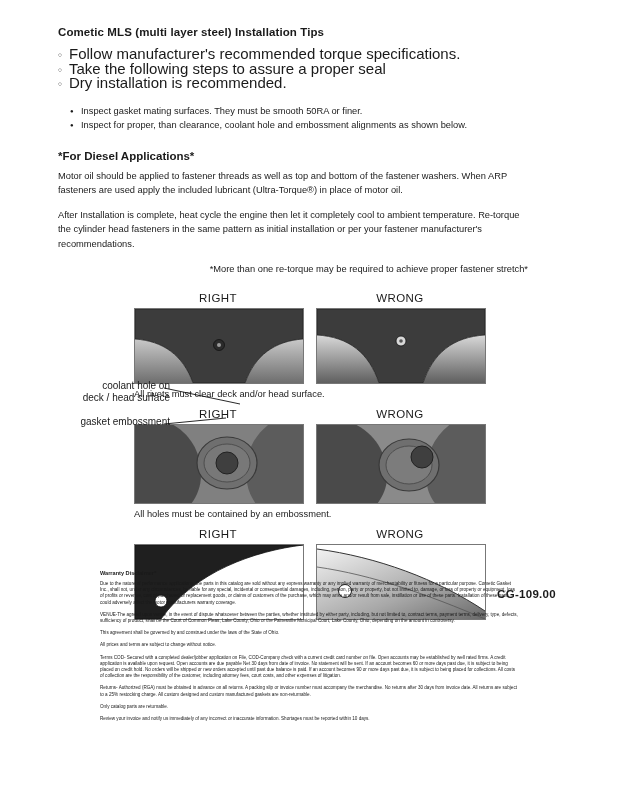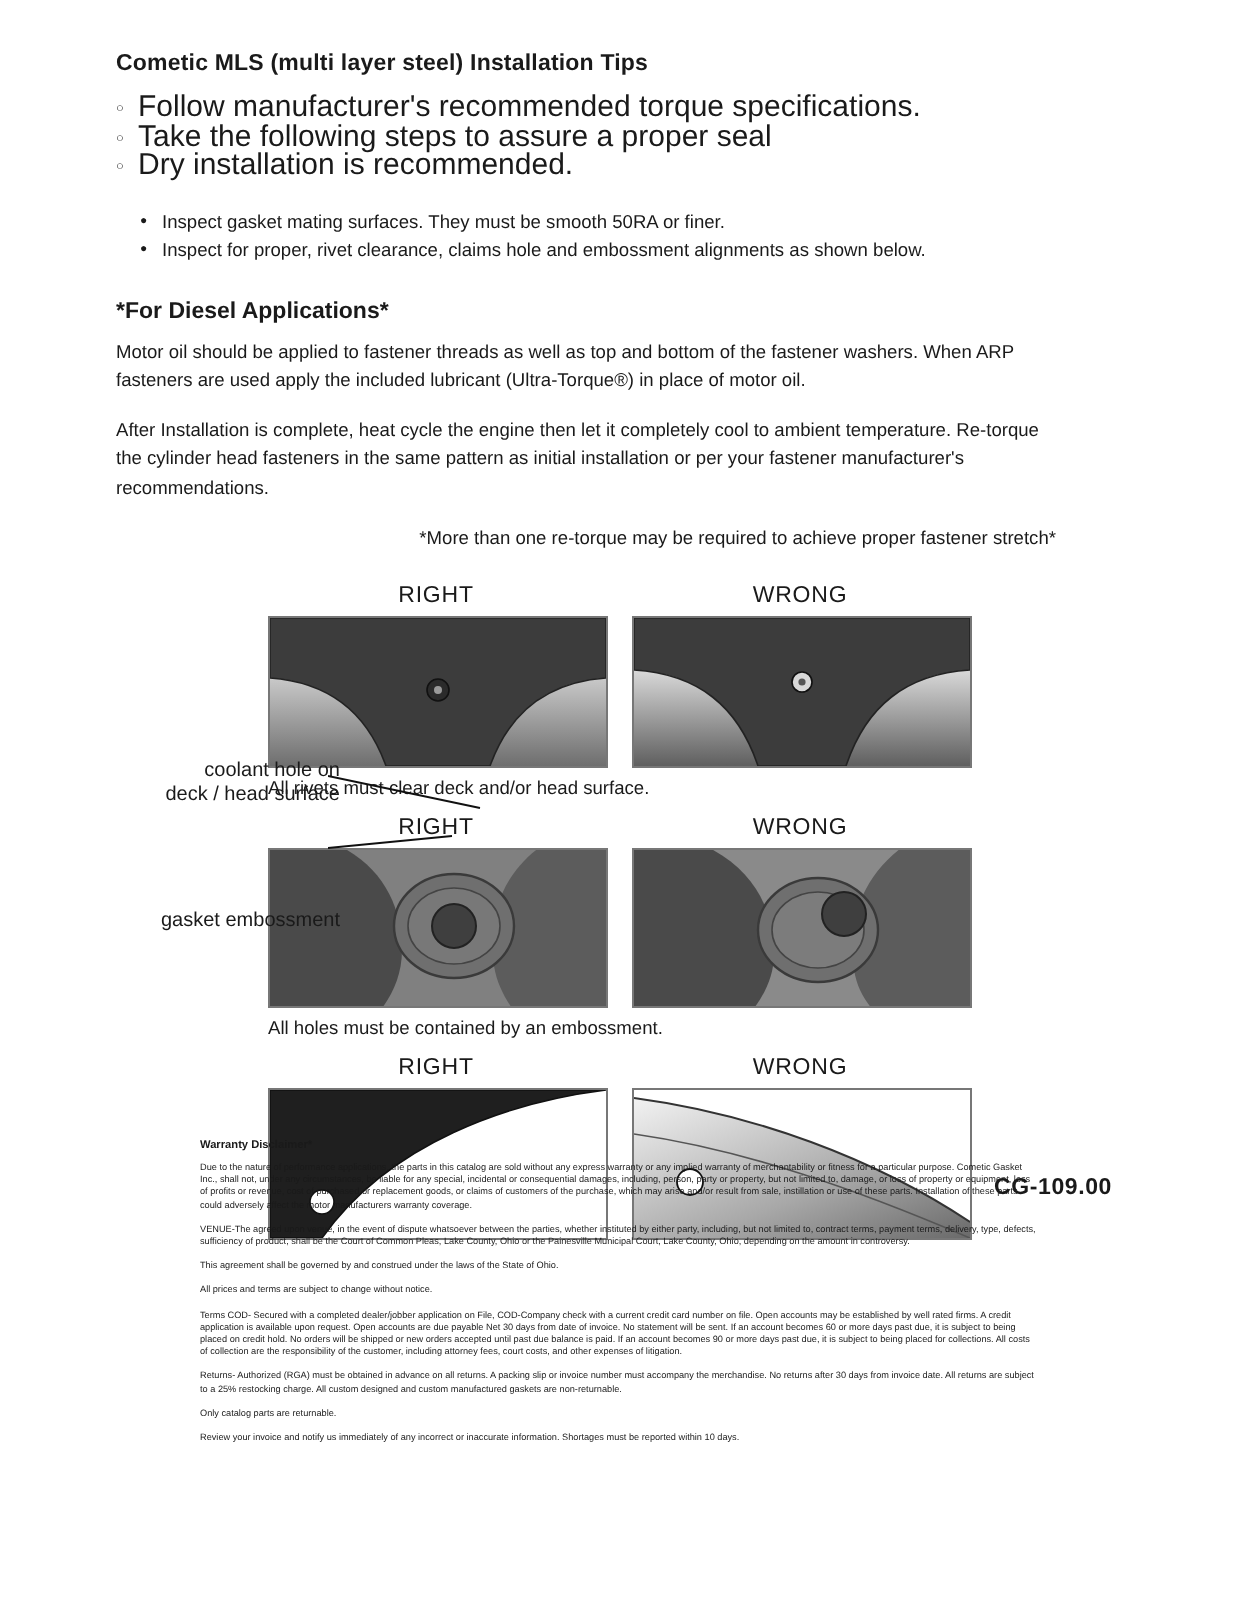--- a/index.html
+++ b/index.html
@@ -162,21 +162,21 @@
 
   <h1 class="title">Cometic MLS (multi layer steel) Installation Tips</h1>
 
   <ul class="bullets">
     <li>Follow manufacturer's recommended torque specifications.</li>
     <li>Take the following steps to assure a proper seal</li>
     <li>Dry installation is recommended.</li>
   </ul>
   <ul class="sub">
     <li>Inspect gasket mating surfaces.  They must be smooth 50RA or finer.</li>
-    <li>Inspect for proper, rivet clearance, claims hole and embossment alignments as shown below.</li>
+    <li>Inspect for proper, than clearance, coolant hole and embossment alignments as shown below.</li>
   </ul>
 
   <h2 class="subhead">*For Diesel Applications*</h2>
   <p class="body">Motor oil should be applied to fastener threads as well as top and bottom of the fastener washers.  When ARP fasteners are used apply the included lubricant (Ultra-Torque®) in place of motor oil.</p>
   <p class="body">After Installation is complete, heat cycle the engine then let it completely cool to ambient temperature.  Re-torque the cylinder head fasteners in the same pattern as initial installation or per your fastener manufacturer's recommendations.</p>
   <p class="body last">*More than one re-torque may be required to achieve proper fastener stretch*</p>
 
   <div class="figures">
 
     <div class="fig-row">
@@ -252,21 +252,21 @@
       </div>
     </div>
     <div class="cap-wrap">
       <p class="caption">All holes must be contained by an embossment.</p>
     </div>
 
     <div class="callout" style="left:-26px; top:88px; width:152px;">
       <div>coolant hole on</div>
       <div>deck / head surface</div>
     </div>
-    <div class="callout" style="left:-26px; top:124px; width:152px;margin-top:39px;">
+    <div class="callout" style="left:-26px; top:124px; width:152px;">
       <span>gasket embossment</span>
     </div>
     <svg style="position:absolute; left:120px; top:86px;" width="110" height="70">
       <line x1="0" y1="10" x2="76" y2="26" stroke="#111" stroke-width="0.9"></line>
       <line x1="0" y1="46" x2="62" y2="40" stroke="#111" stroke-width="0.9"></line>
     </svg>
 
     <div class="fig-row" style="margin-top:9px;">
       <div class="fig-col">
         <div class="fig-label">RIGHT</div>

